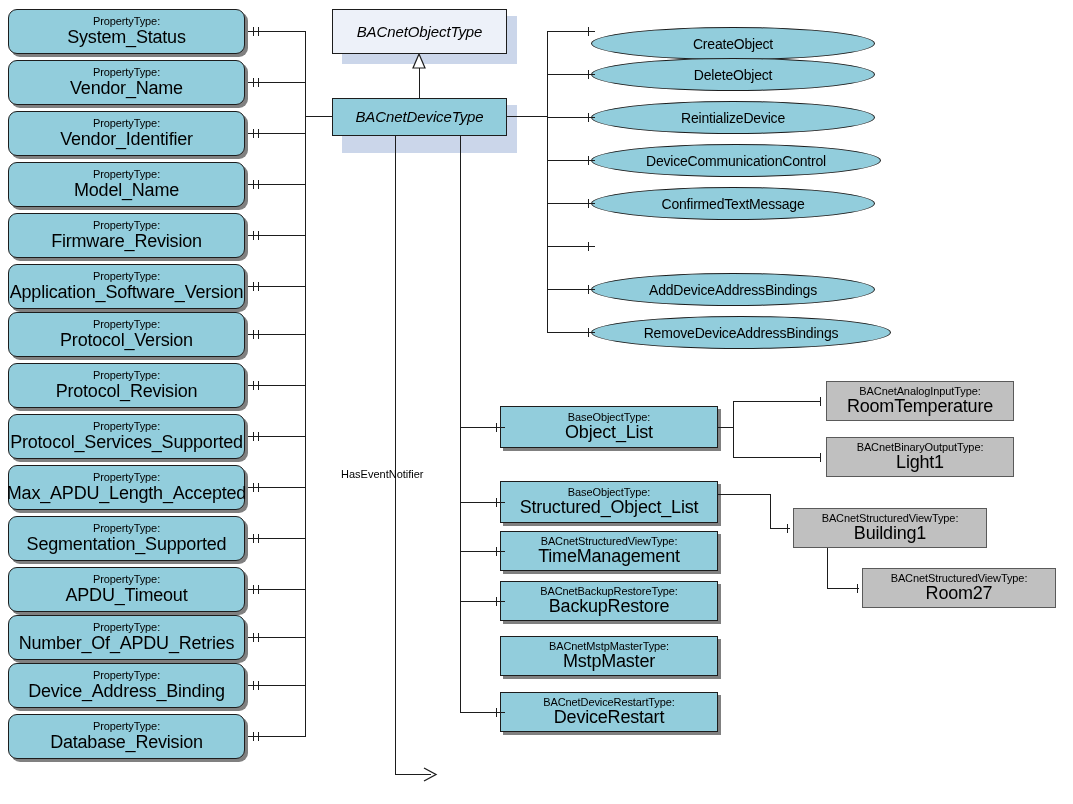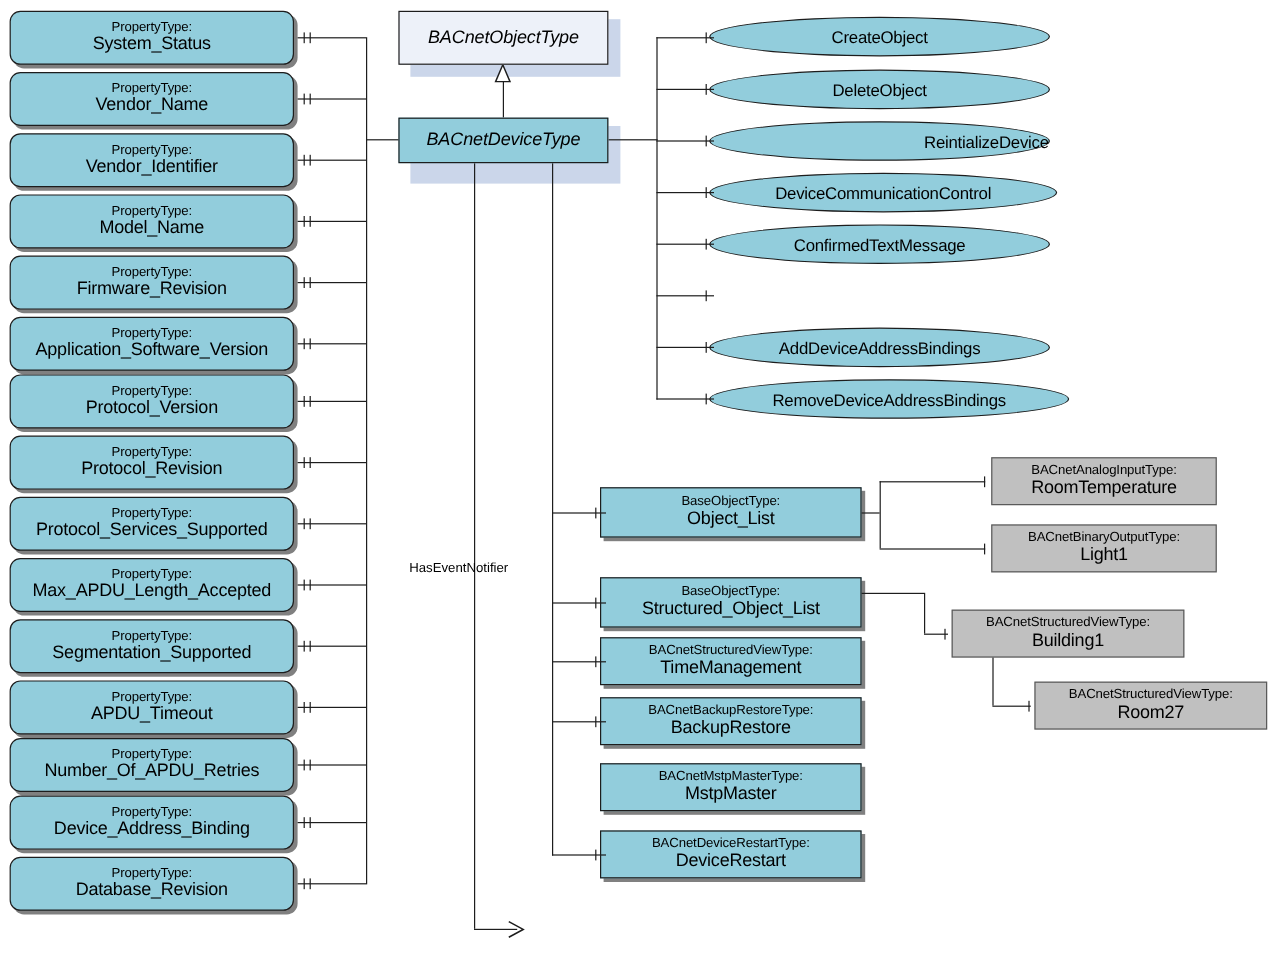--- a/index.html
+++ b/index.html
@@ -29,21 +29,21 @@
     text-align: center;
     line-height: 1.05;
     color: #000000;
   }
   .node .ntype {
     font-size: 11px;
     letter-spacing: -0.1px;
     white-space: nowrap;
   }
   .node .nname {
-    font-size: 15px;
+    font-size: 18px;
     letter-spacing: -0.2px;
     white-space: nowrap;
   }
 
   
   .prop-box {
     background: #92CDDC;
     border: 1px solid #1d1d1d;
     border-radius: 9px;
     box-shadow: 3px 3px 0 0 #808080;
@@ -270,27 +270,27 @@
   <div class="class-shadow" style="left:342px; top:105px; width:175px; height:48px;"></div>
   <div class="node class-box device" style="left:332px; top:98px; width:175px; height:38px; z-index:2;">
     <span>BACnetDeviceType</span>
   </div>
 
   <div class="ln lnv" style="left:419px; top:66px; height:32px;"></div>
   <svg class="overlay">
     <polygon points="419,54 413,68 425,68" fill="#ffffff" stroke="#1d1d1d" stroke-width="1.2"></polygon>
   </svg>
 
-  <div class="ellipse" style="left:591px; top:14px; width:284px; height:33px;">
+  <div class="ellipse" style="left:591px; top:27px; width:284px; height:33px;">
     <span>CreateObject</span>
   </div>
   <div class="ellipse" style="left:591px; top:58px; width:284px; height:33px;">
     <span>DeleteObject</span>
   </div>
-  <div class="ellipse" style="left:591px; top:101px; width:284px; height:33px;justify-content:flex-end;">
+  <div class="ellipse" style="left:591px; top:101px; width:284px; height:33px;">
     <span>ReintializeDevice</span>
   </div>
   <div class="ellipse" style="left:591px; top:187px; width:284px; height:33px;">
     <span>ConfirmedTextMessage</span>
   </div>
   <div class="ellipse" style="left:591px; top:144px; width:290px; height:33px;">
     <span>DeviceCommunicationControl</span>
   </div>
   <div class="ellipse" style="left:591px; top:273px; width:284px; height:33px;">
     <span>AddDeviceAddressBindings</span>

